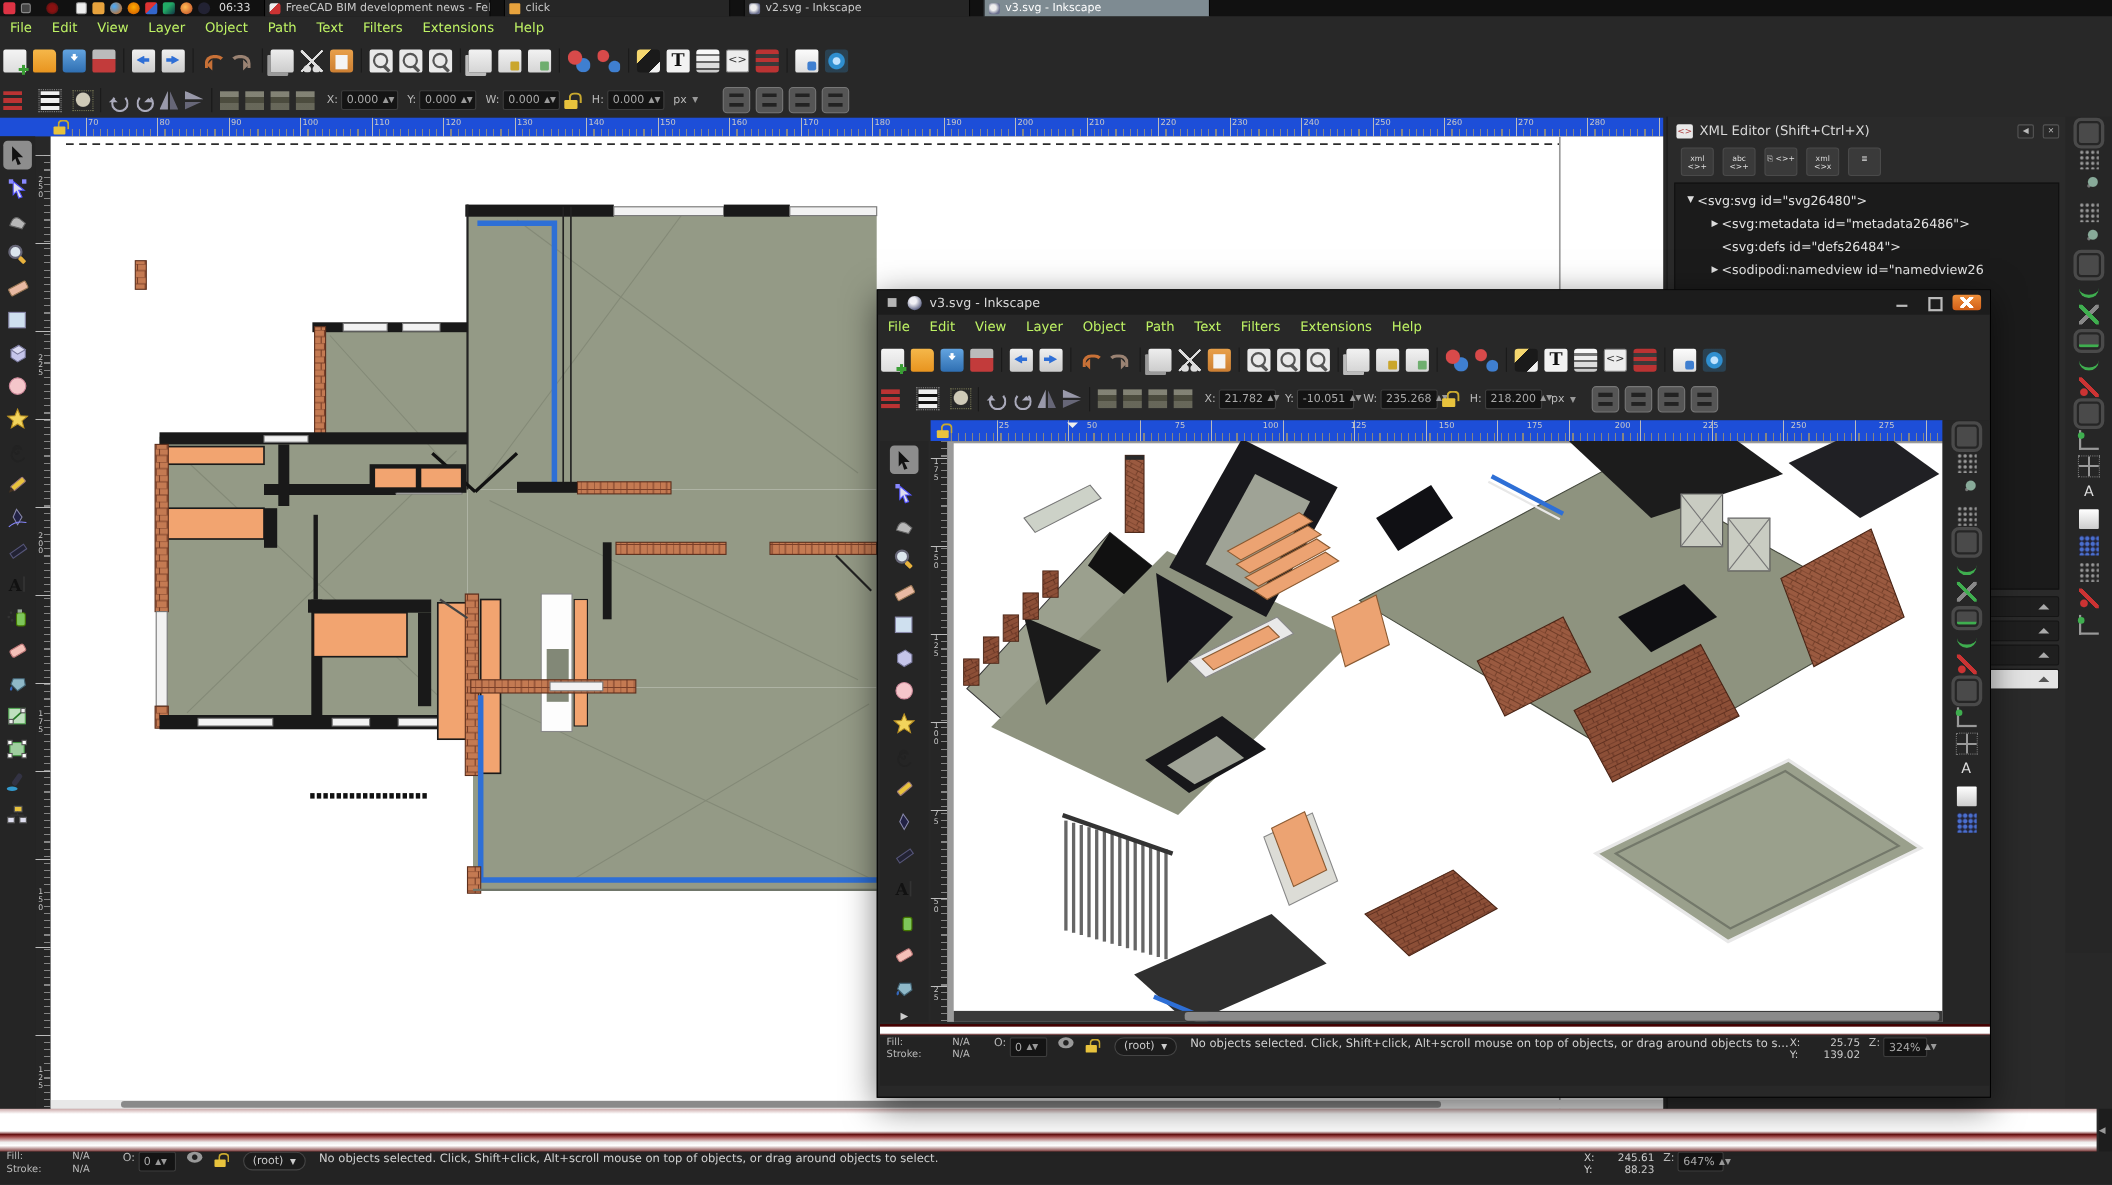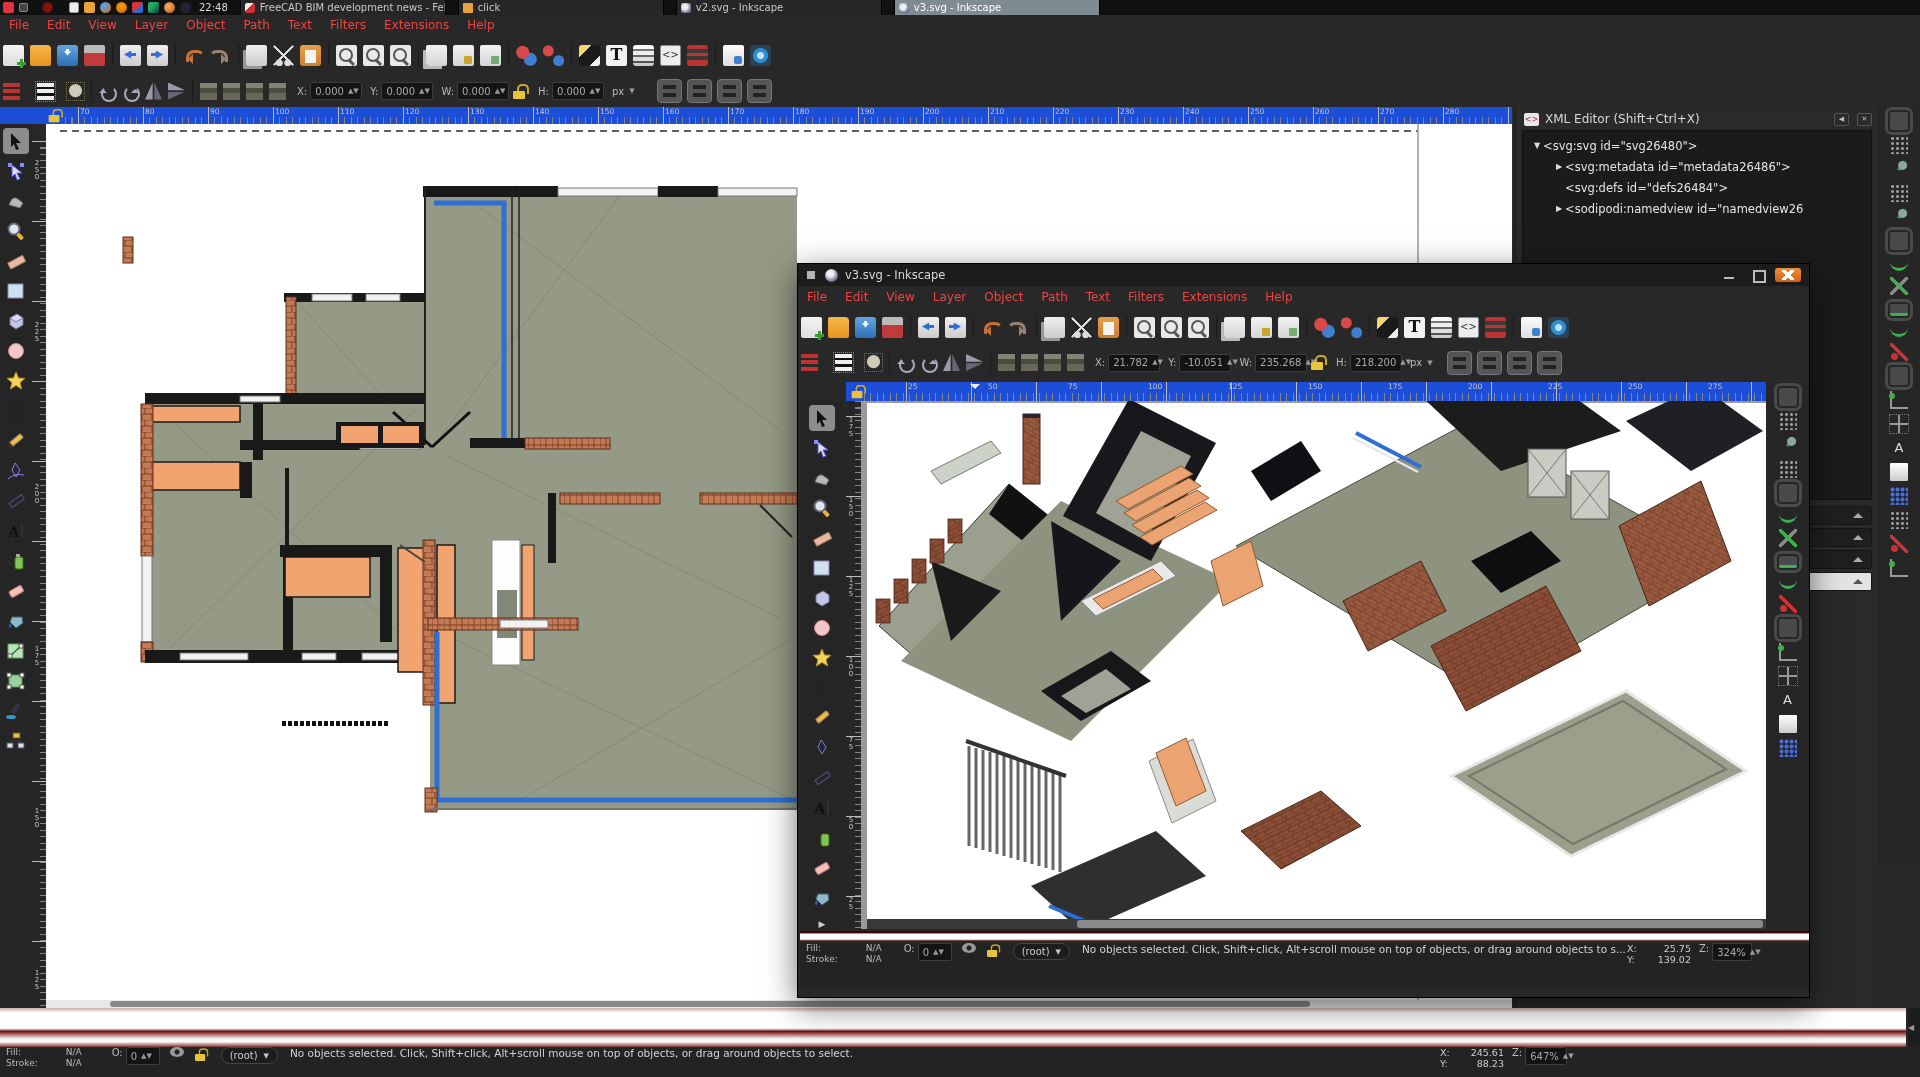--- a/index.html
+++ b/index.html
@@ -10,21 +10,21 @@
 #topbar{position:absolute;left:0;top:0;width:1920px;height:15px;background:#111;display:flex;align-items:center;font-size:10px;color:#ccc}
 .dicon{width:11px;height:11px;border-radius:2px;margin-left:5px;flex:none}
 #clock{margin-left:8px;color:#ddd}
 .tbtn{height:15px;width:206px;margin-left:12px;display:flex;align-items:center;background:#262626;border-left:1px solid #000;border-right:1px solid #000;color:#c9c9c9;font-size:10px;white-space:nowrap;overflow:hidden;padding:0 4px;flex:none}
 .tbtn.active{background:#7e8b92;color:#fff}
 .tbtn .wic{width:10px;height:10px;margin-right:5px;flex:none;border-radius:2px}
 .tb-freecad .wic{background:linear-gradient(135deg,#eee 40%,#c33 40%)}
 .tb-folder .wic{background:#e8a33d;border-radius:1px}
 .tb-ink .wic{background:radial-gradient(circle at 40% 40%,#eee 30%,#6a6f8e 70%)}
 
-.menubar{display:flex;align-items:center;color:#ef4444;font-size:12px}
+.menubar{display:flex;align-items:center;color:#bef264;font-size:12px}
 .menubar span{padding:2px 9px;display:block}
 .cmdbar{display:flex;align-items:center}
 .sep{width:1px;height:22px;background:#1a1a1a;margin:0 4px;flex:none}
 .ic{width:21px;height:21px;margin:0 3px;border-radius:3px;flex:none;position:relative}
 .ic16{width:17px;height:17px;margin:0 3px;flex:none;position:relative}
 
 .ci-new{background:linear-gradient(180deg,#f4f4f4,#ddd);border-radius:2px}
 .ci-new::after{content:"";position:absolute;right:-2px;bottom:-2px;width:9px;height:9px;background:linear-gradient(90deg,transparent 33%,#3a9e35 33% 66%,transparent 66%),linear-gradient(180deg,transparent 33%,#3a9e35 33% 66%,transparent 66%)}
 .ci-open{background:linear-gradient(180deg,#f5b74a,#e8941f);border-radius:2px 4px 2px 2px}
 .ci-save{background:linear-gradient(180deg,#63a4e0,#2f6fb2);border-radius:3px}
@@ -166,21 +166,21 @@
   <b class="dicon" style="background:#444;border:1px solid #888;width:9px;height:9px"></b>
   <b class="dicon" style="background:radial-gradient(circle,#811 40%,#311);border-radius:50%;margin-left:14px"></b>
   <b class="dicon" style="background:#eee;width:10px;border:1px solid #999;margin-left:16px"></b>
   <b class="dicon" style="background:#e8a33d"></b>
   <b class="dicon" style="background:radial-gradient(circle at 35% 35%,#4af,#d60);border-radius:50%"></b>
   <b class="dicon" style="background:radial-gradient(circle at 50% 40%,#fa0,#c50);border-radius:50%"></b>
   <b class="dicon" style="background:linear-gradient(135deg,#d33 50%,#36c 50%)"></b>
   <b class="dicon" style="background:linear-gradient(135deg,#2a6 40%,#134)"></b>
   <b class="dicon" style="background:radial-gradient(circle at 40% 40%,#fb5,#b42);border-radius:50%"></b>
   <b class="dicon" style="background:#223;border-radius:50%"></b>
-  <span id="clock">22:48</span>
+  <span id="clock">06:33</span>
   <div style="display:flex">
 
   <div class="tbtn tb-freecad" style="--i: 0;">
         <b class="wic"></b>
         <span>FreeCAD BIM development news - Febr...</span>
       </div>
       <div class="tbtn tb-folder" style="--i: 1;">
         <b class="wic"></b>
         <span>click</span>
       </div>
@@ -561,20 +561,28 @@
 </div>
 
 <div id="xmlpanel">
   <div class="xmlhead">
     <b class="xic">&lt;&gt;</b>
     <span>XML Editor (Shift+Ctrl+X)</span>
     <span style="flex:1"></span>
     <b class="hbtn">◀</b>
     <b class="hbtn">✕</b>
   </div>
+  <div class="xmltools">
+
+  <b class="xbtn" style="--i: 0;">xml &lt;&gt;+</b>
+      <b class="xbtn" style="--i: 1;">abc &lt;&gt;+</b>
+      <b class="xbtn" style="--i: 2;">⎘ &lt;&gt;+</b>
+      <b class="xbtn" style="--i: 3;">xml &lt;&gt;x</b>
+      <b class="xbtn" style="--i: 4;">≣</b>
+    </div>
   <div class="xtree">
 
   <div class="xrow x0" style="--i: 0;">
         <b class="arr">▼</b>
         <span>&lt;svg:svg id="svg26480"&gt;</span>
       </div>
       <div class="xrow x1" style="--i: 1;">
         <b class="arr">▶</b>
         <span>&lt;svg:metadata id="metadata26486"&gt;</span>
       </div>

